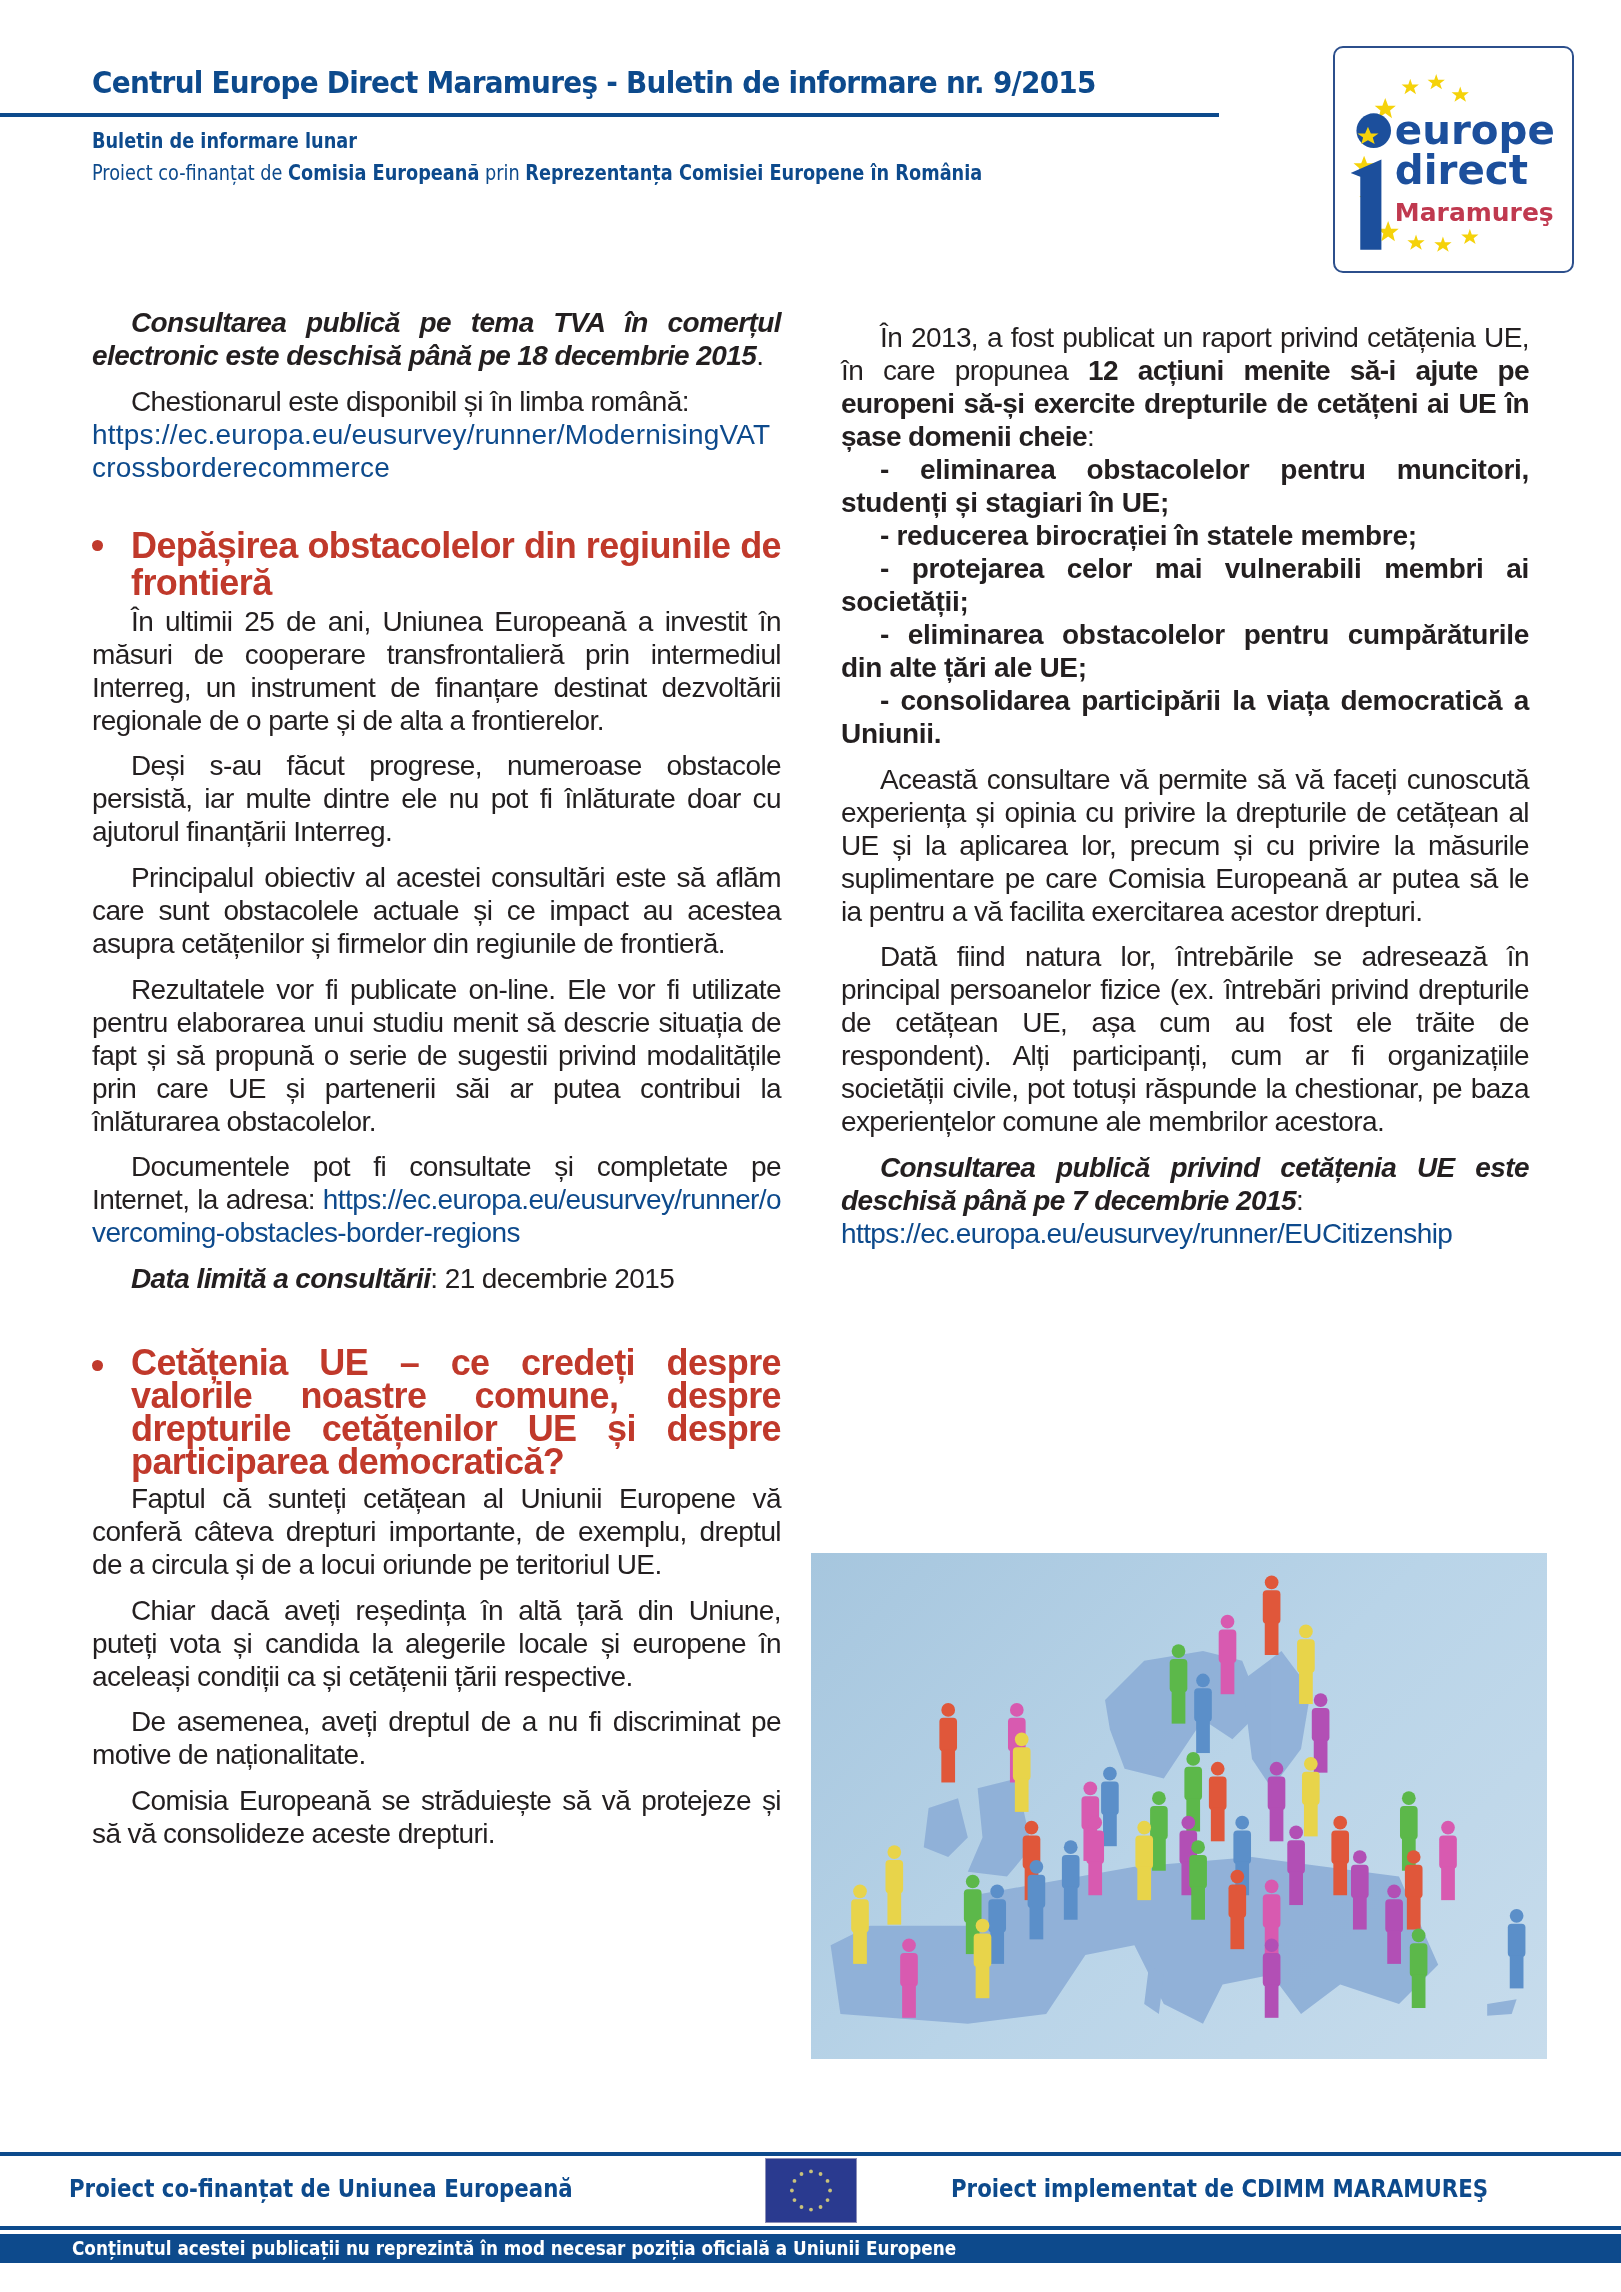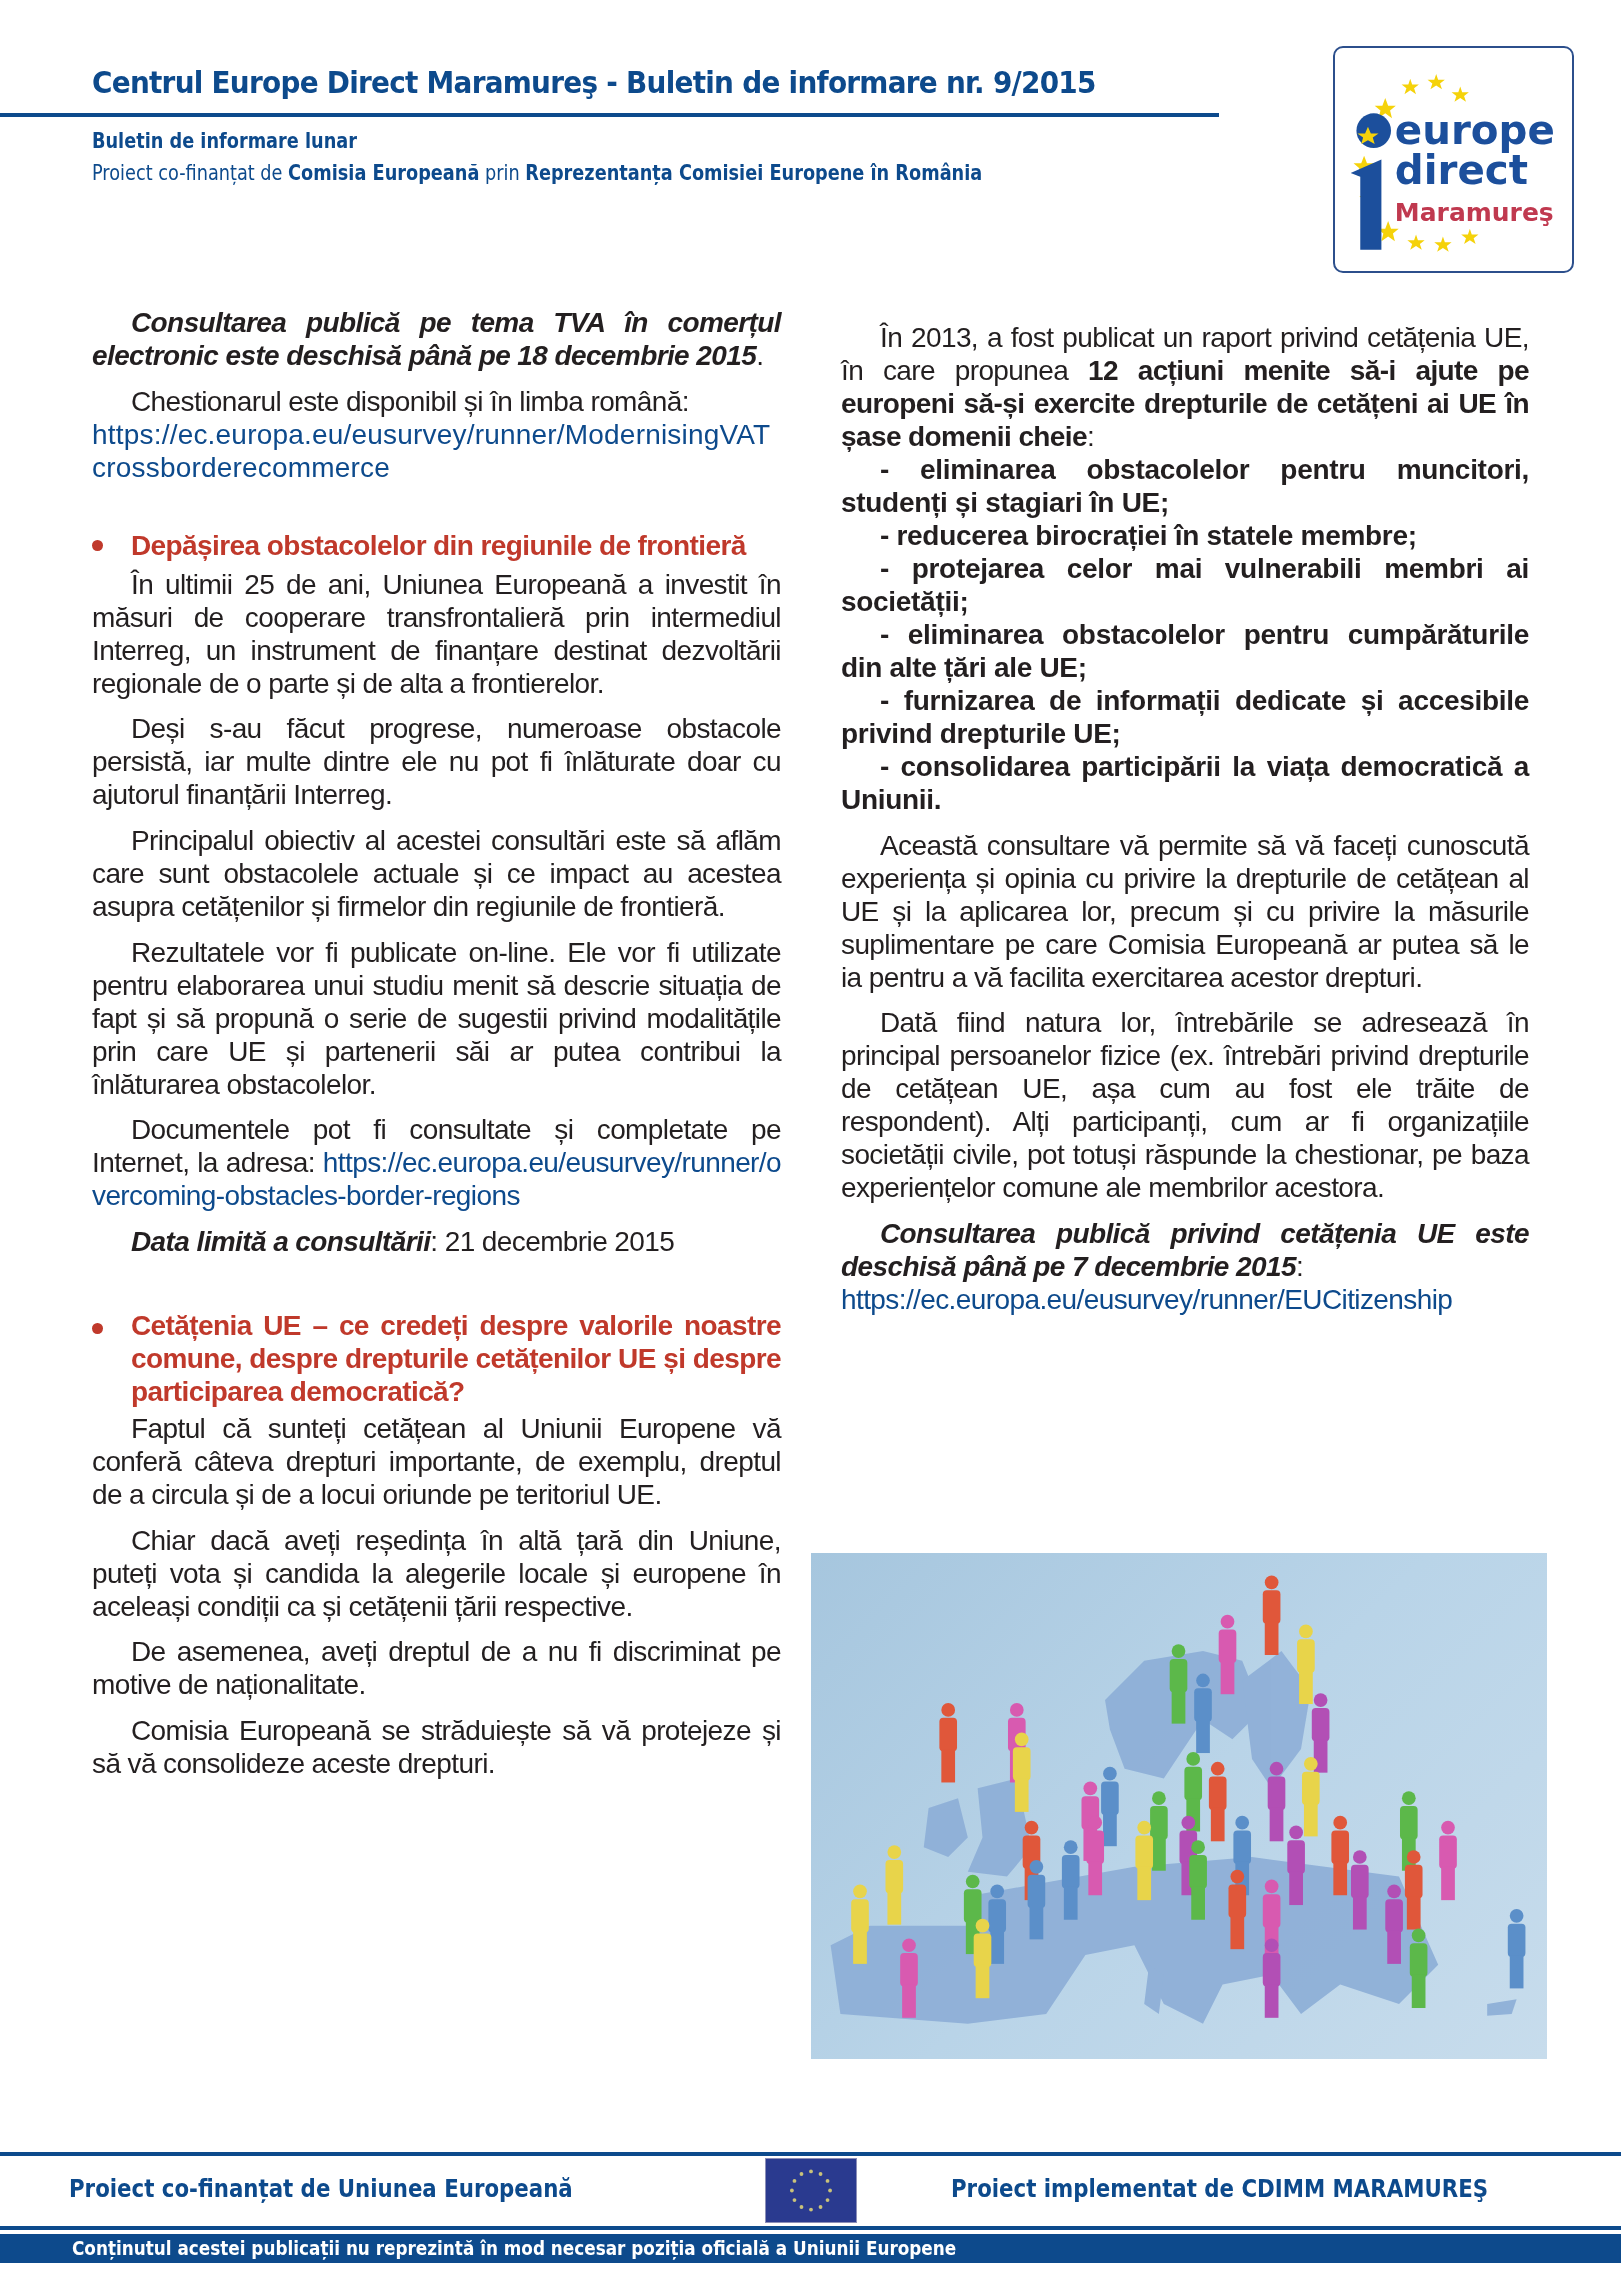--- a/index.html
+++ b/index.html
@@ -35,21 +35,21 @@
   .col-right { left: 841px; top: 321px; width: 688px; }
 
   .col p { margin-bottom: 12.7px; }
   .indent { text-indent: 39px; }
   .txt { font-stretch: condensed; letter-spacing: -0.6px; }
   .bi { font-weight: bold; font-style: italic; }
   .link { color: #0d4a8c; }
   .link-mono { color: #0d4a8c; letter-spacing: 0.2px; }
 
   .section-head {
-    position: relative; color: #c0392b; font-weight: bold; font-size: 28px; line-height: 37px;
+    position: relative; color: #c0392b; font-weight: bold; font-size: 36px; line-height: 37px;
     padding-left: 39px; text-align: justify; margin-top: 43px; margin-bottom: 3.9px;
   }
   .section-head .bullet {
     position: absolute; left: 0; top: 13.7px; width: 10.8px; height: 10.8px; border-radius: 50%; background: #c0392b;
   }
   .list-item { text-indent: 39px; font-weight: bold; margin-bottom: 0 !important; letter-spacing: -0.3px; }
 
   .photo {
     position: absolute; left: 811px; top: 1553px; width: 736px; height: 506px;
     background: linear-gradient(135deg, #a6c6de 0%, #b9d4e8 50%, #c7dcec 100%);
@@ -133,21 +133,20 @@
   <p class="indent txt">De asemenea, aveți dreptul de a nu fi discriminat pe motive de naționalitate.</p>
   <p class="indent txt">Comisia Europeană se străduiește să vă protejeze și să vă consolideze aceste drepturi.</p>
 </div>
 
 <div class="col col-right">
   <p class="indent txt" style="margin-bottom:0"><span>În 2013, a fost publicat un raport privind cetățenia UE, în care propunea </span><b>12 acțiuni menite să-i ajute pe europeni să-și exercite drepturile de cetățeni ai UE în șase domenii cheie</b><span>:</span></p>
   <p class="list-item txt">- eliminarea obstacolelor pentru muncitori, studenți și stagiari în UE;</p>
   <p class="list-item txt">- reducerea birocrației în statele membre;</p>
   <p class="list-item txt">- protejarea celor mai vulnerabili membri ai societății;</p>
   <p class="list-item txt">- eliminarea obstacolelor pentru cumpărăturile din alte țări ale UE;</p>
-  <p class="list-item txt">- furnizarea de informații dedicate și accesibile privind drepturile UE;</p>
   <p class="list-item txt" style="margin-bottom:12.7px !important">- consolidarea participării la viața democratică a Uniunii.</p>
   <p class="indent txt">Această consultare vă permite să vă faceți cunoscută experiența și opinia cu privire la drepturile de cetățean al UE și la aplicarea lor, precum și cu privire la măsurile suplimentare pe care Comisia Europeană ar putea să le ia pentru a vă facilita exercitarea acestor drepturi.</p>
   <p class="indent txt">Dată fiind natura lor, întrebările se adresează în principal persoanelor fizice (ex. întrebări privind drepturile de cetățean UE, așa cum au fost ele trăite de respondent). Alți participanți, cum ar fi organizațiile societății civile, pot totuși răspunde la chestionar, pe baza experiențelor comune ale membrilor acestora.</p>
   <p class="indent txt" style="margin-bottom:0"><span class="bi">Consultarea publică privind cetățenia UE este deschisă până pe 7 decembrie 2015</span><span>:</span></p>
   <p class="txt"><a class="link">https://ec.europa.eu/eusurvey/runner/EUCitizenship</a></p>
 </div>
 
 <div class="photo">
   <svg viewBox="0 0 751 516" preserveAspectRatio="none" id="photo-svg">
     <g fill="#8fb0d8" opacity="0.95">

